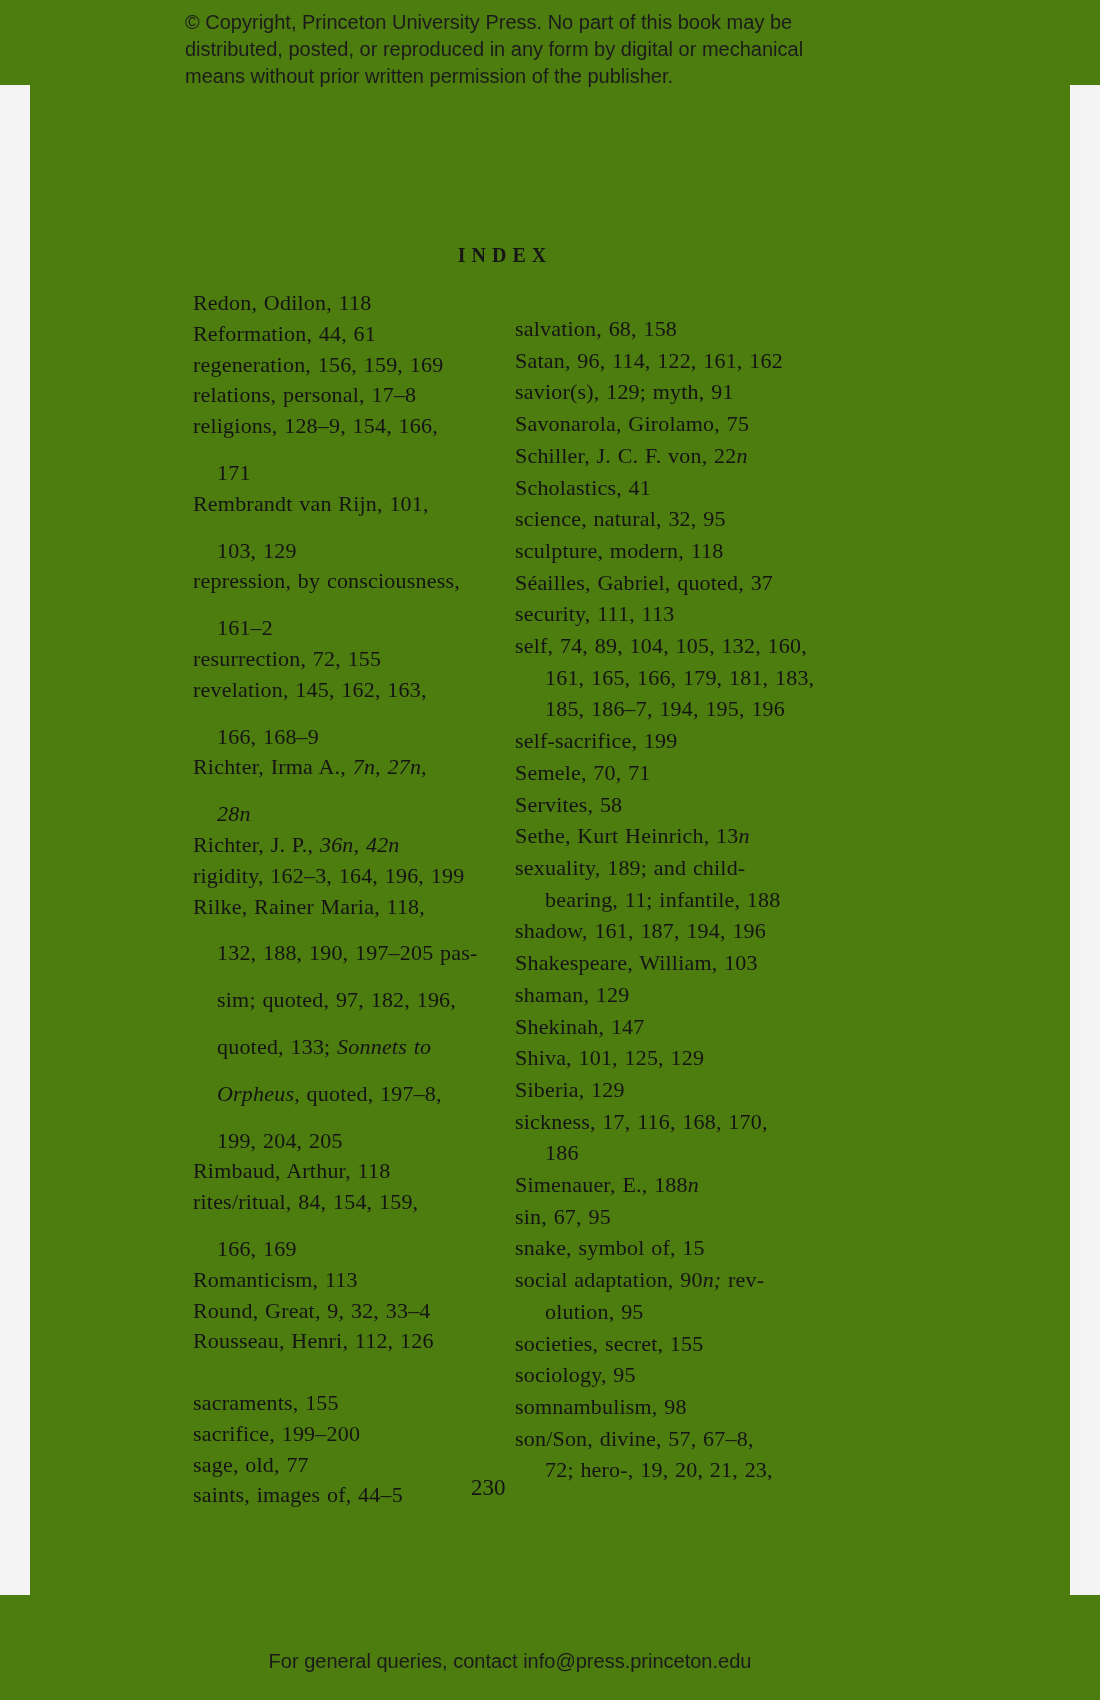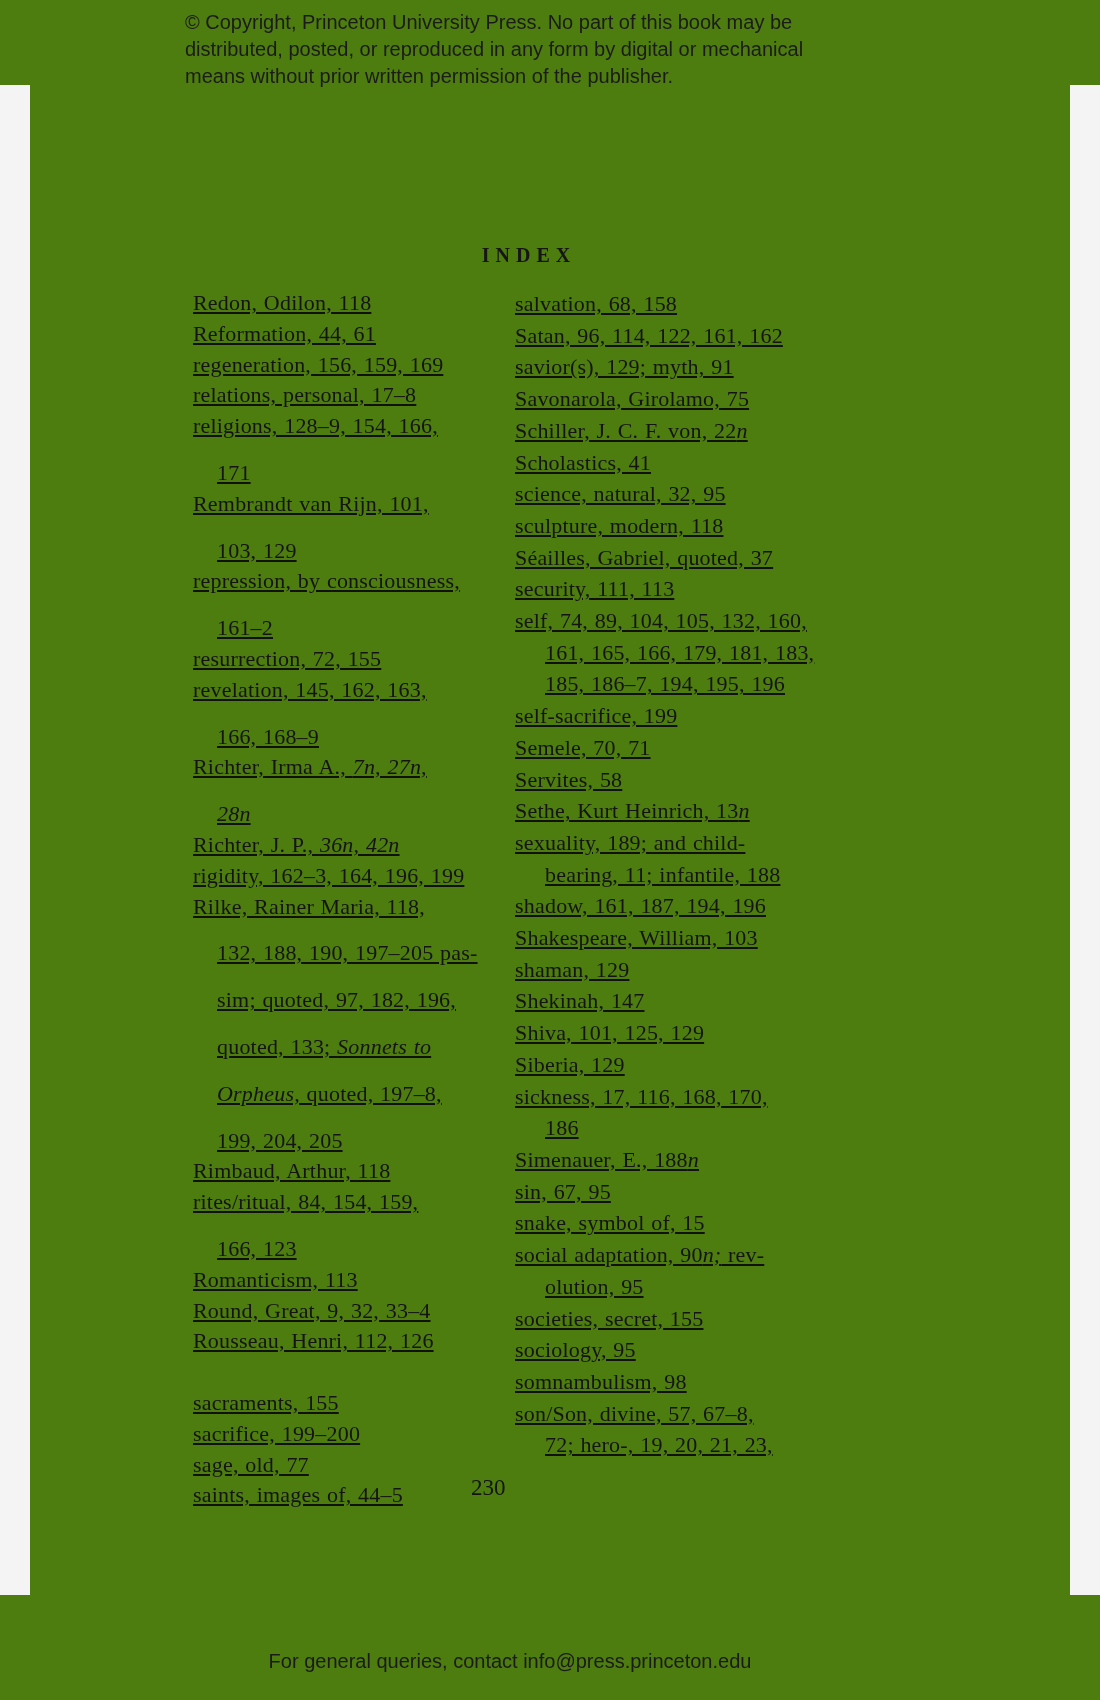--- a/index.html
+++ b/index.html
@@ -28,29 +28,27 @@
 
   .index-heading {
     position: absolute;
     top: 244px; left: 0;
     width: 1010px;
     text-align: center;
     font-size: 20px;
     font-weight: bold;
     letter-spacing: 6px;
     color: #161616;
-    margin-left: 24px;
   }
 
   .columns {
     position: absolute;
     top: 288px; left: 193px;
     display: flex;
-    align-items: flex-start;
-    text-decoration: underline;
+    align-items: center;
   }
   .col { font-size: 22px; color: #141414; }
   .col-left  { width: 322px; flex: none; line-height: 30.8px; }
   .col-right { flex: none; line-height: 31.7px; }
   .entry { margin: 0; }
   .entry.gap { margin-top: 30.8px; }
   .line { white-space: nowrap; letter-spacing: 0.2px; word-spacing: 1px; }
   .col-left  .line.cont { padding-left: 24px; margin-top: 16px; }
   .col-right .line.cont { padding-left: 30px; }
   .it { font-style: italic; }
@@ -136,21 +134,21 @@
           <div class="line cont"><span>sim; quoted, 97, 182, 196,</span></div>
           <div class="line cont"><span>quoted, 133; </span><span class="it">Sonnets to</span></div>
           <div class="line cont"><span class="it">Orpheus,</span><span> quoted, 197–8,</span></div>
           <div class="line cont"><span>199, 204, 205</span></div>
         </div>
         <div class="entry">
           <div class="line"><span>Rimbaud, Arthur, 118</span></div>
         </div>
         <div class="entry">
           <div class="line"><span>rites/ritual, 84, 154, 159,</span></div>
-          <div class="line cont"><span>166, 123</span></div>
+          <div class="line cont"><span>166, 169</span></div>
         </div>
         <div class="entry">
           <div class="line"><span>Romanticism, 113</span></div>
         </div>
         <div class="entry">
           <div class="line"><span>Round, Great, 9, 32, 33–4</span></div>
         </div>
         <div class="entry">
           <div class="line"><span>Rousseau, Henri, 112, 126</span></div>
         </div>

